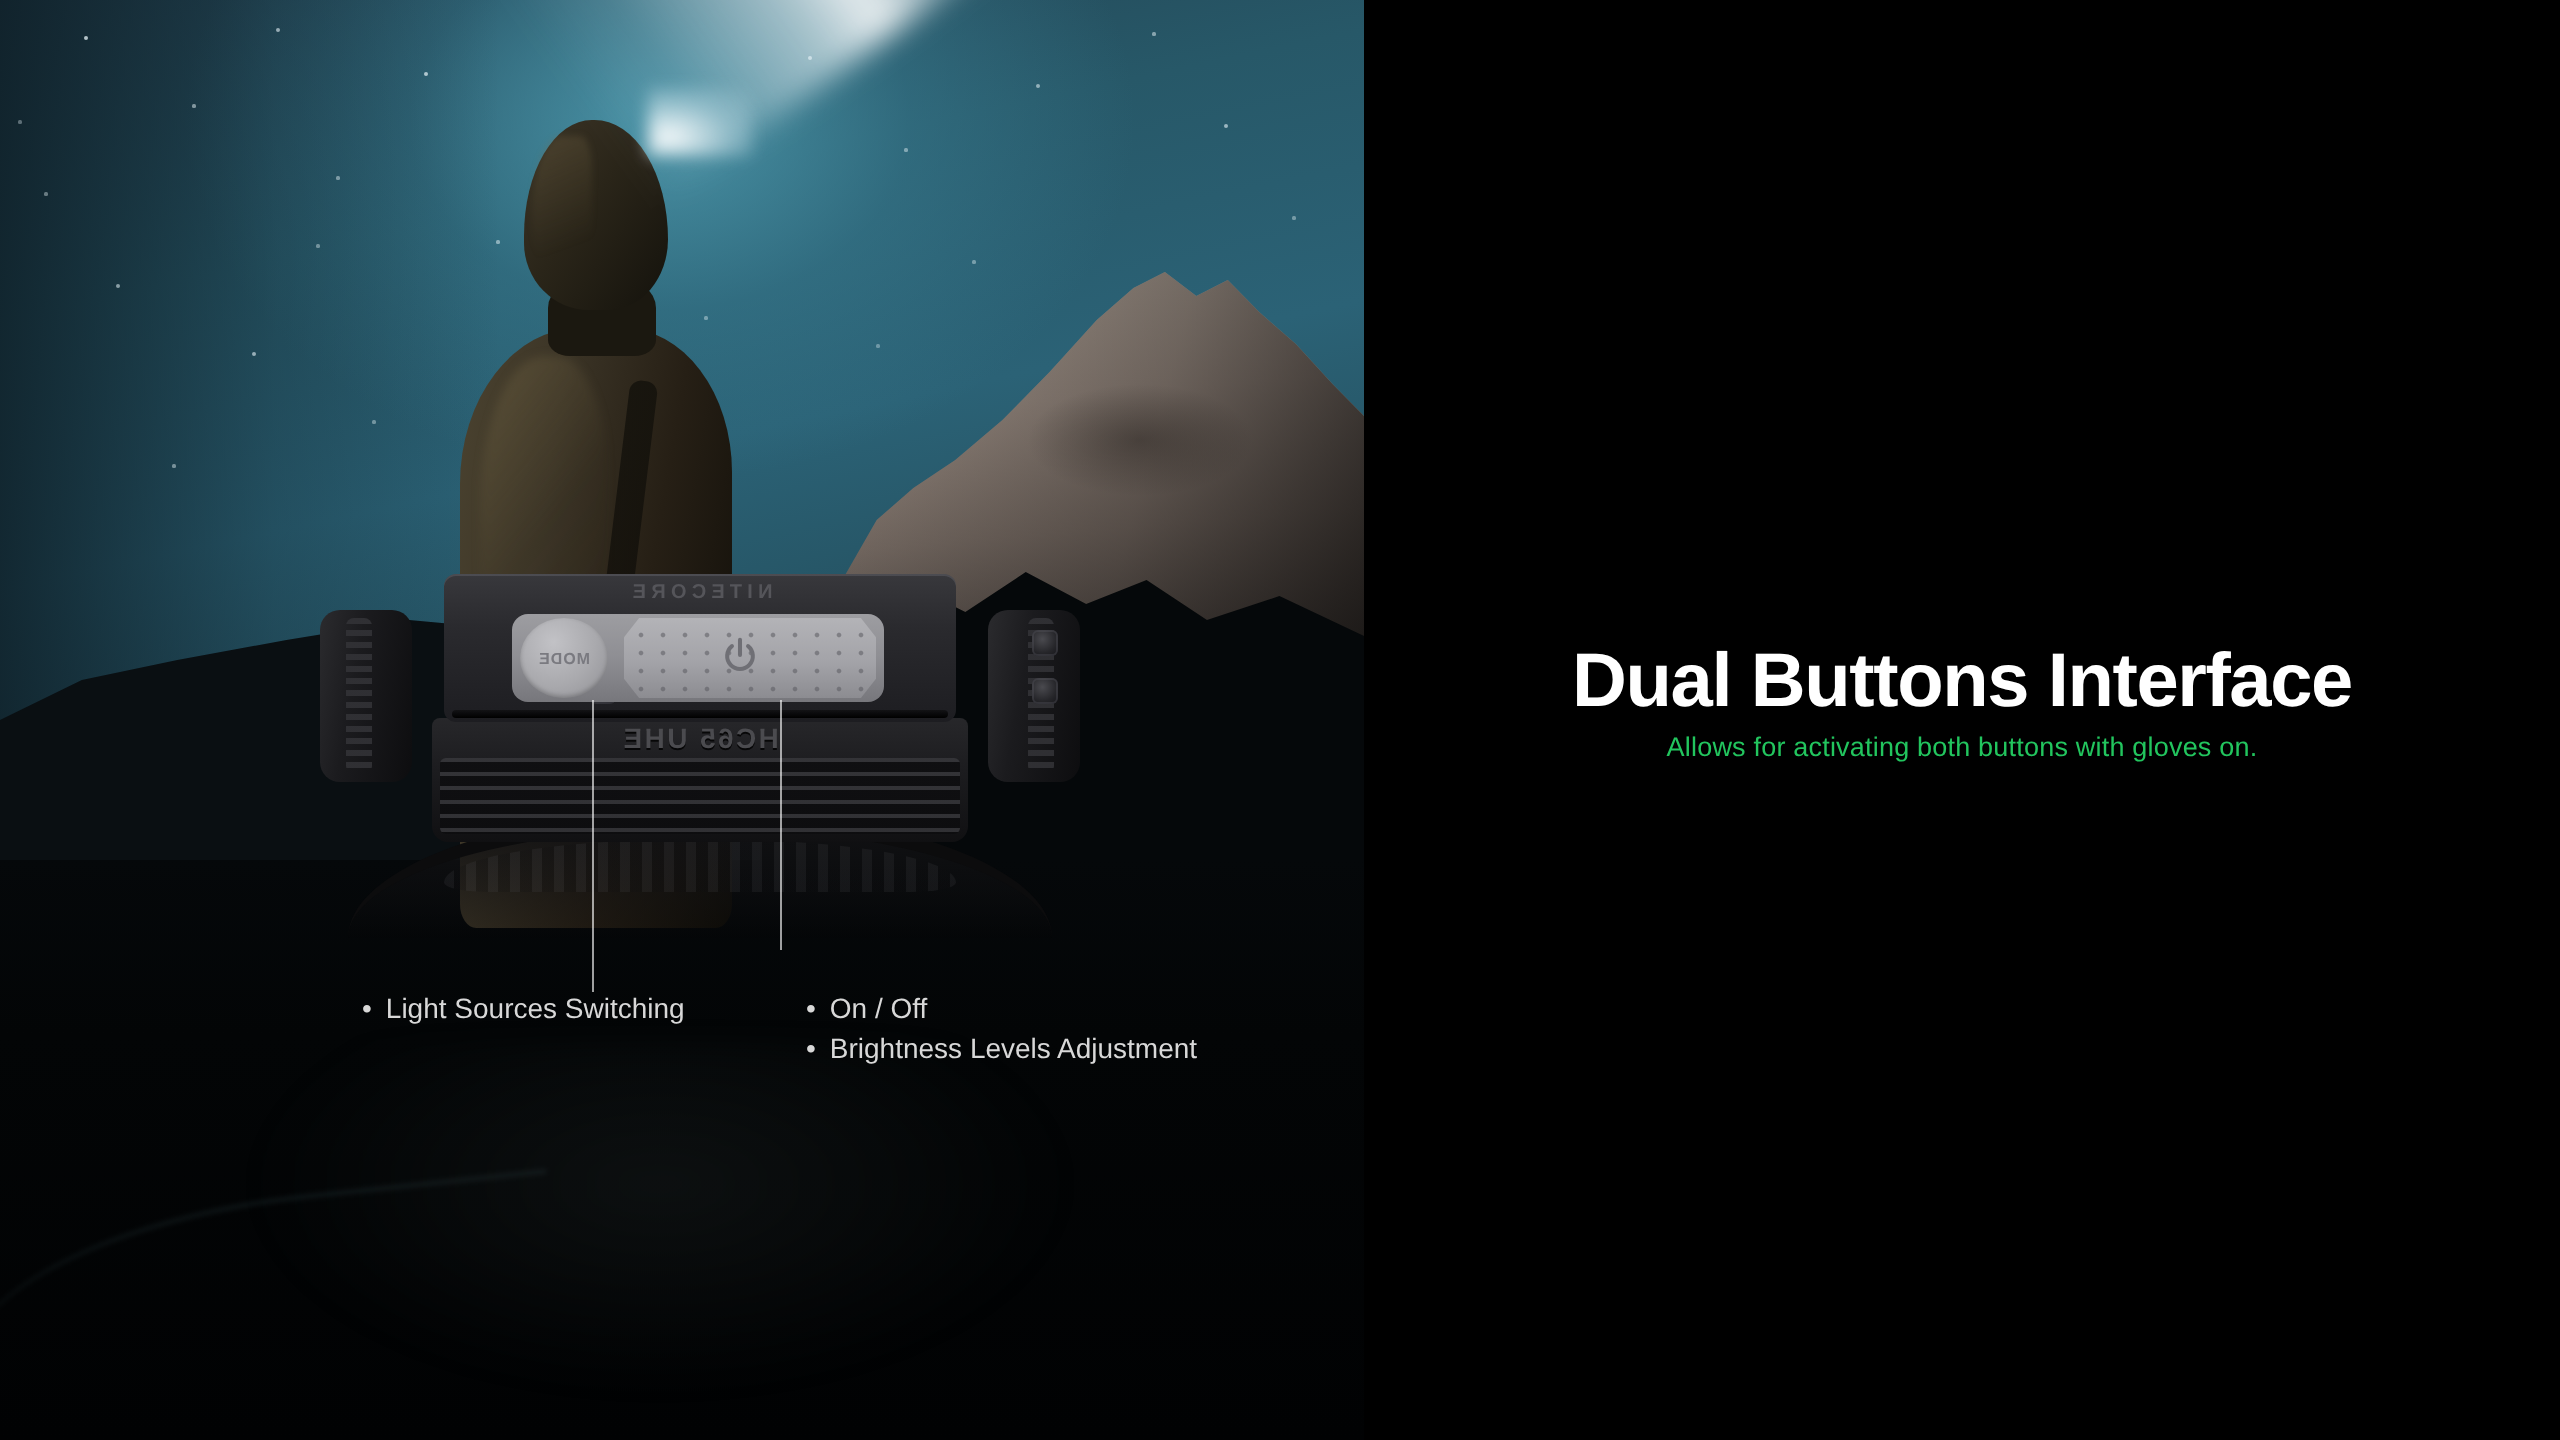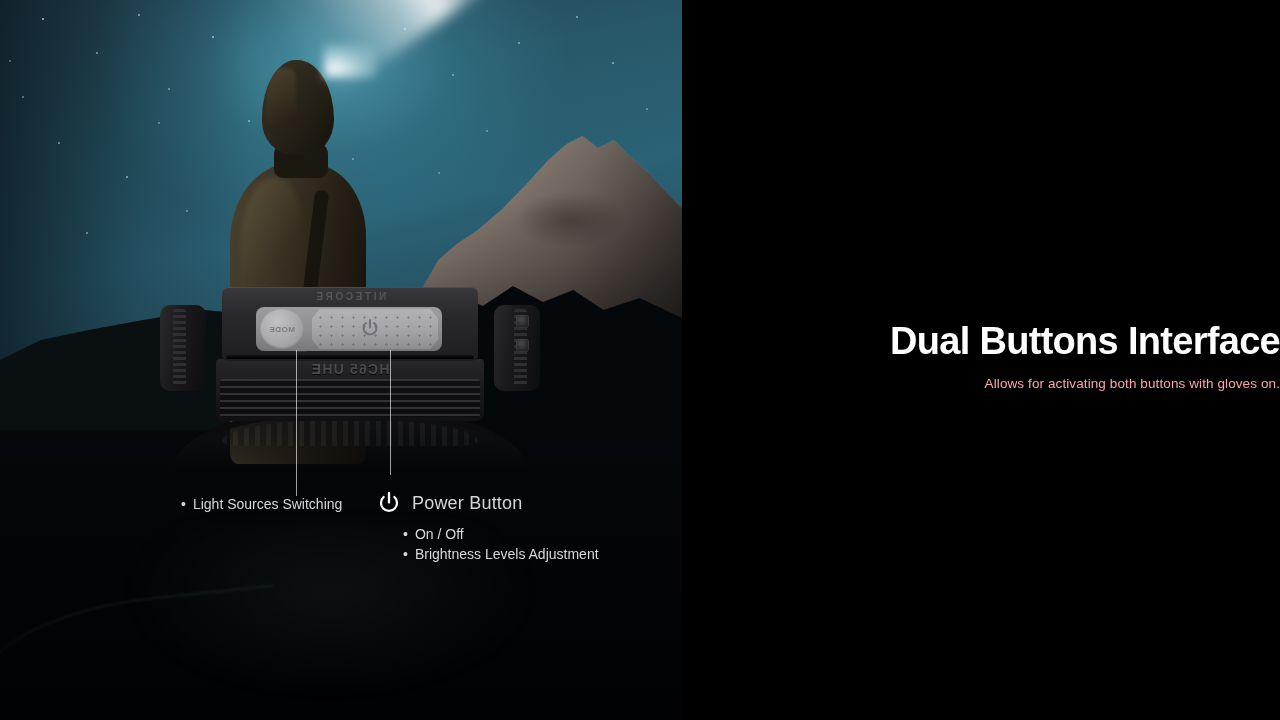--- a/index.html
+++ b/index.html
@@ -266,30 +266,30 @@
   .co-list li .dot {
     color:#d8d8d8; font-size:14px; line-height:20px;
   }
   .callout.mode  .co-list { margin-left:26px; }
   .callout.power .co-list { margin-left:28px; }
 
   
   #panel {
     position:absolute; left:682px; top:0; width:598px; height:720px;
     background:#000; display:flex; flex-direction:column;
-    align-items:flex-end; justify-content:flex-start;
+    align-items:center; justify-content:flex-start;
   }
   #panel .ptitle {
     margin-top:322px;
     color:#ffffff; font-size:38px; font-weight:700; letter-spacing:-0.7px;
     line-height:1.05; text-align:center; white-space:nowrap;
   }
   #panel .psub {
-    margin-top:14px;
-    color:#fca5a5; font-size:13.5px; font-weight:400; letter-spacing:.1px;
+    margin-top:4px;
+    color:#22c55e; font-size:13.5px; font-weight:400; letter-spacing:.1px;
     text-align:center; white-space:nowrap;
   }
 </style>
 </head>
 <body>
 
 <div id="stage">
 
   <div id="photo">
     <div class="sky"></div>
@@ -388,29 +388,20 @@
       <div class="callout mode">
         <ul class="co-list">
           <li>
             <span class="dot">•</span>
             <span>Light Sources Switching</span>
           </li>
         </ul>
       </div>
 
       <div class="callout power">
-        <div class="co-head">
-          <span class="ic-power">
-            <svg viewBox="0 0 28 28" width="28" height="28" fill="none" stroke="#ffffff" stroke-width="2.3" stroke-linecap="round">
-              <path d="M8.6 8.0a8 8 0 1 0 10.8 0"></path>
-              <line x1="14" y1="4.0" x2="14" y2="13.6"></line>
-            </svg>
-          </span>
-          <span class="co-title">Power Button</span>
-        </div>
         <ul class="co-list">
           <li>
             <span class="dot">•</span>
             <span>On / Off</span>
           </li>
           <li>
             <span class="dot">•</span>
             <span>Brightness Levels Adjustment</span>
           </li>
         </ul>

